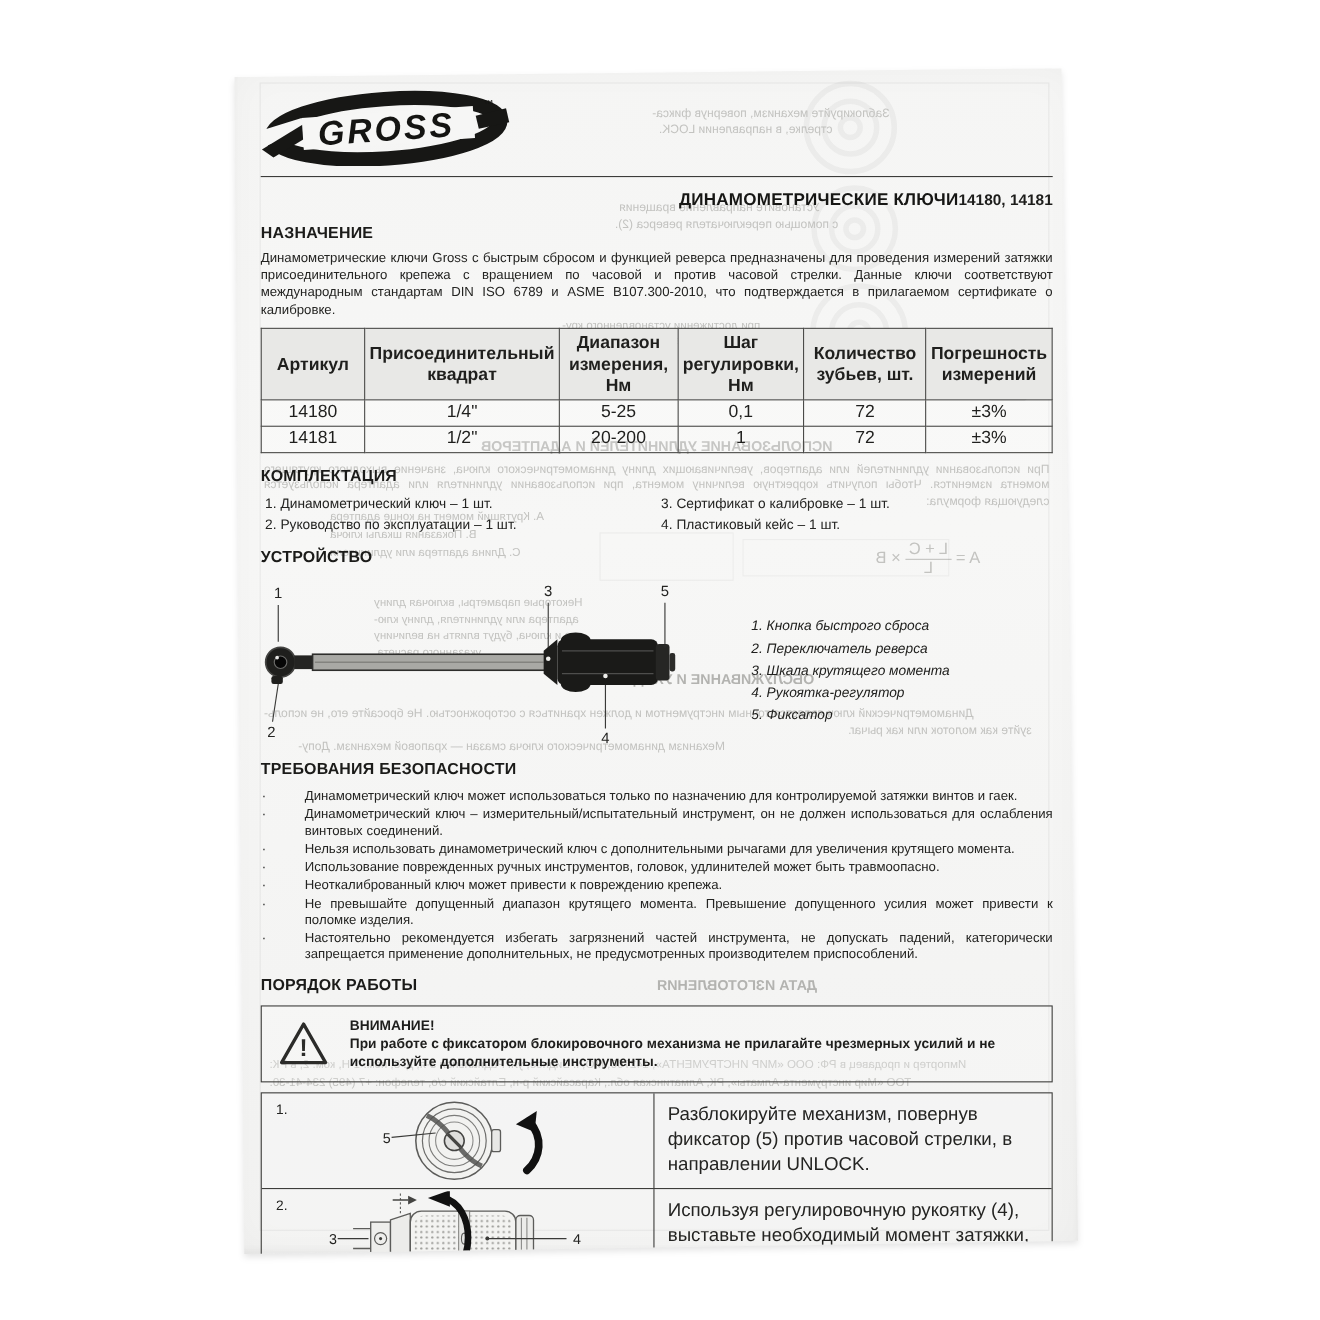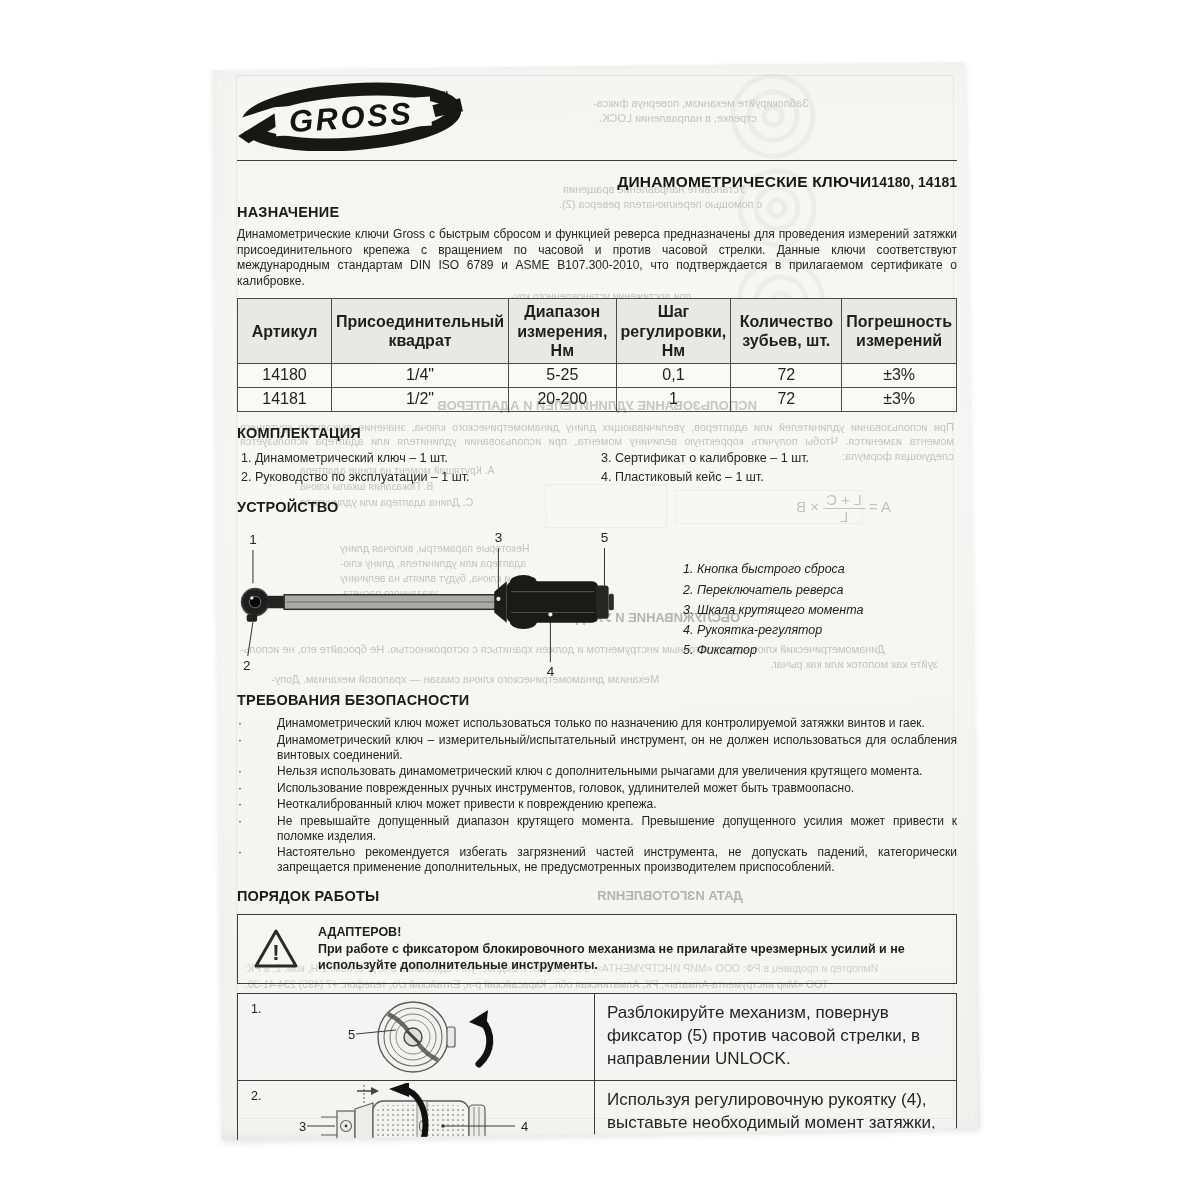--- a/index.html
+++ b/index.html
@@ -297,21 +297,21 @@
           </li>
       </ul>
 
       <div class="h">ПОРЯДОК РАБОТЫ</div>
       <div class="warn">
         <svg width="48" height="44" viewBox="0 0 48 44" style="flex:none;">
           <path d="M24 4 L44 39 H4 Z" fill="none" stroke="#2b2b29" stroke-width="3" stroke-linejoin="round"></path>
           <text x="24" y="33" text-anchor="middle" font-size="22" font-weight="bold" fill="#2b2b29">!</text>
         </svg>
         <div class="warn-text">
-          <div>АДАПТЕРОВ!</div>
+          <div>ВНИМАНИЕ!</div>
           <div>При работе с фиксатором блокировочного механизма не прилагайте чрезмерных усилий и не используйте дополнительные инструменты.</div>
         </div>
       </div>
 
       <div class="steps">
 
         <div class="step-row">
           <div class="step-left">
             <span class="step-num">1.</span>
             <svg width="200" height="78" viewBox="0 0 200 78">

